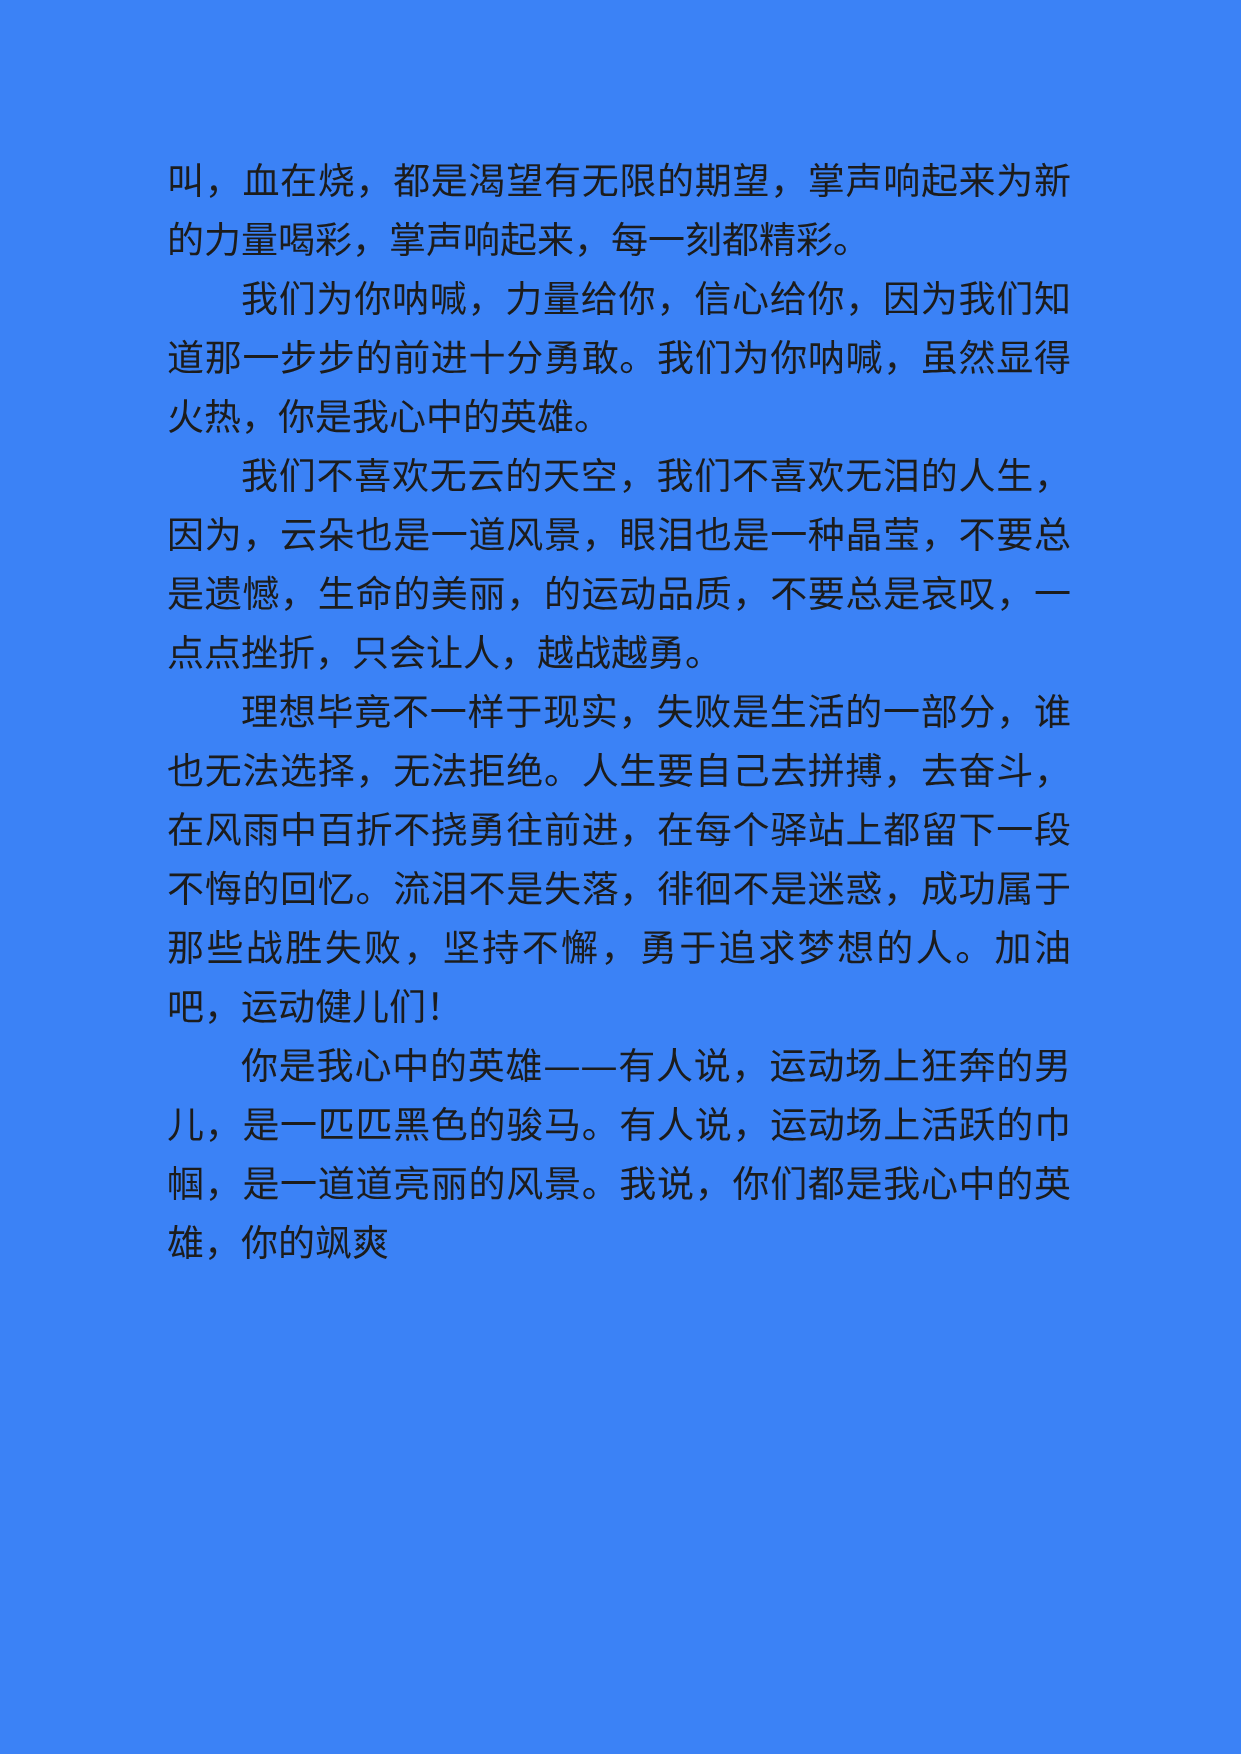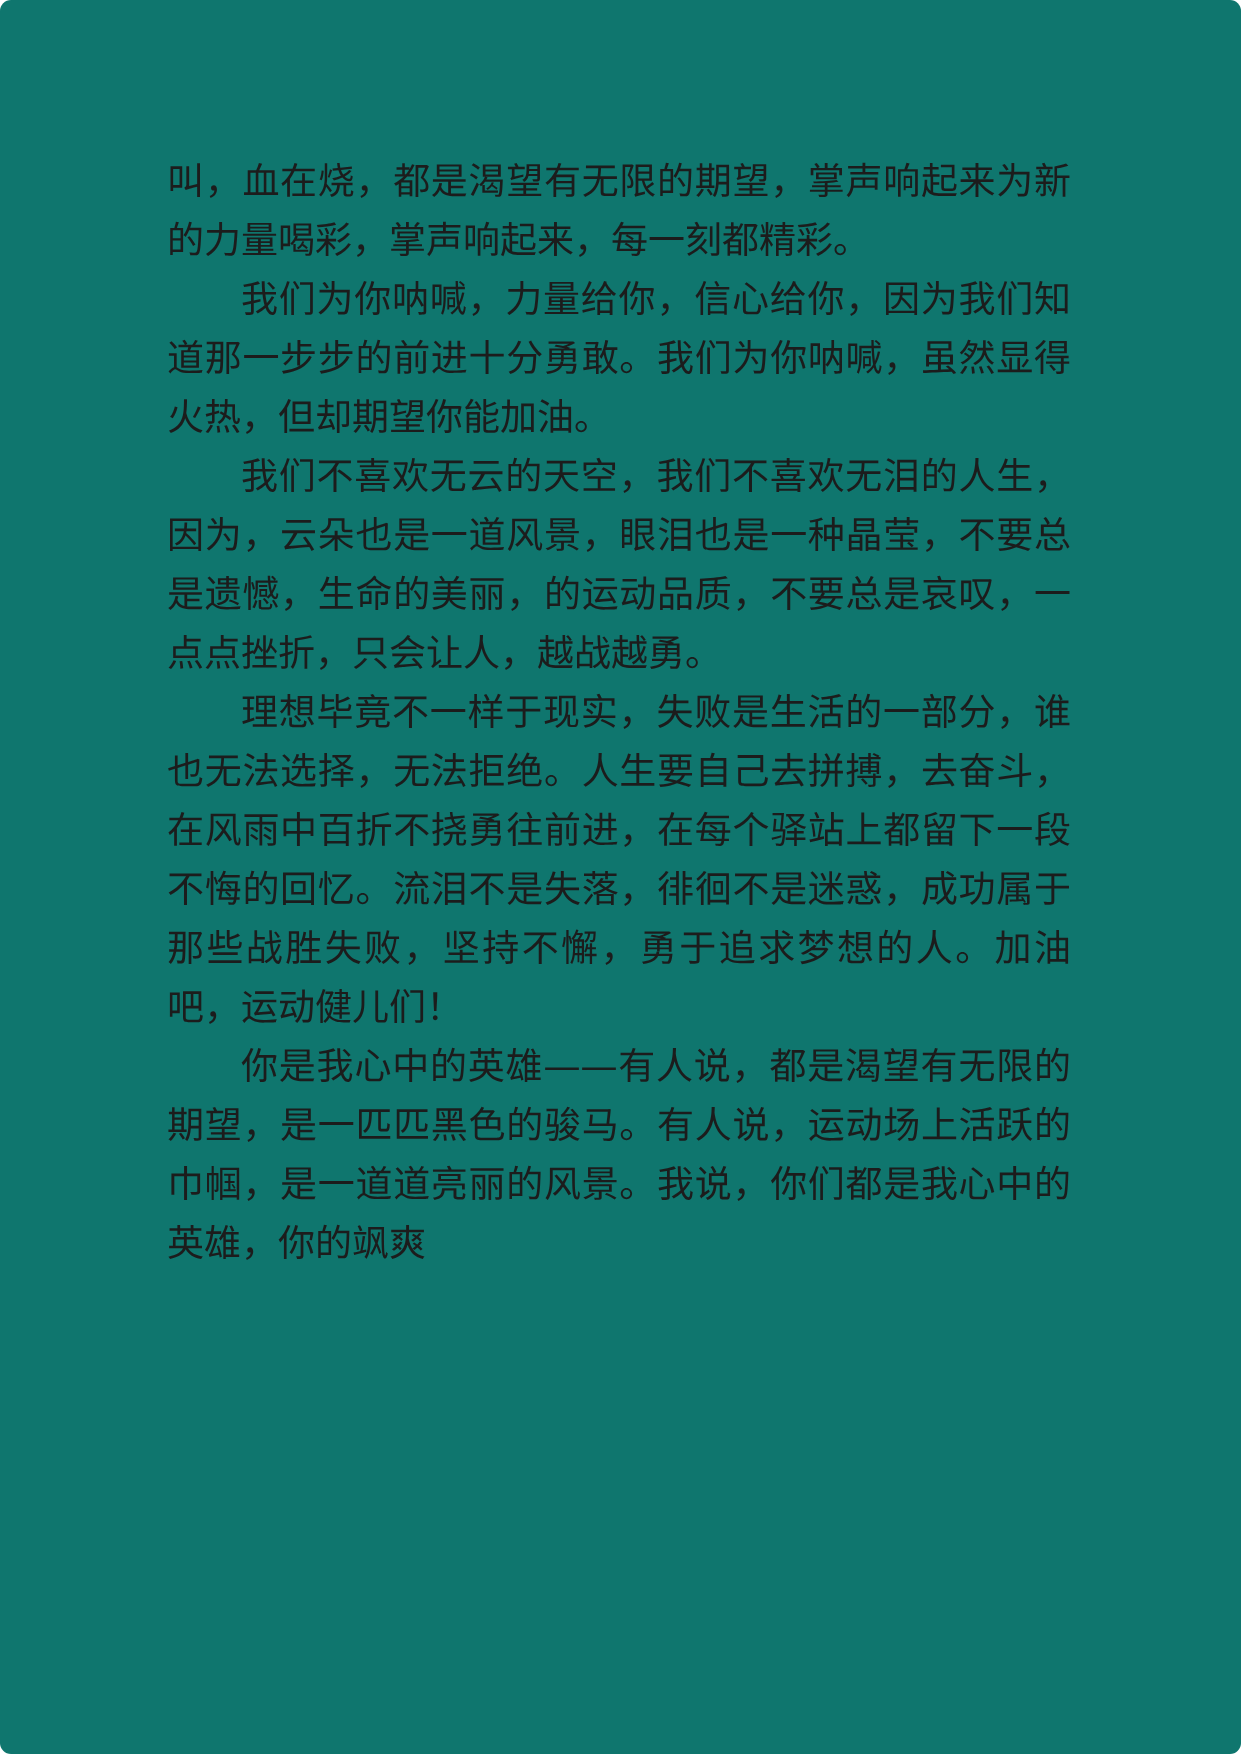--- a/index.html
+++ b/index.html
@@ -31,21 +31,21 @@
     margin: 0;
     padding: 0;
   }
   .doc-body p.indent {
     text-indent: 2em;
   }
 </style>
 </head>
 <body>
 
-<div class="page" style="background: #0f766e; border-radius: 11px;">
+<div class="page" style="background: #3b82f6;">
   <div class="doc-body" style="color: rgb(28, 28, 28);">
       <p>叫，血在烧，都是渴望有无限的期望，掌声响起来为新的力量喝彩，掌声响起来，每一刻都精彩。</p>
-      <p class="indent">我们为你呐喊，力量给你，信心给你，因为我们知道那一步步的前进十分勇敢。我们为你呐喊，虽然显得火热，但却期望你能加油。</p>
+      <p class="indent">我们为你呐喊，力量给你，信心给你，因为我们知道那一步步的前进十分勇敢。我们为你呐喊，虽然显得火热，你是我心中的英雄。</p>
       <p class="indent">我们不喜欢无云的天空，我们不喜欢无泪的人生，因为，云朵也是一道风景，眼泪也是一种晶莹，不要总是遗憾，生命的美丽，的运动品质，不要总是哀叹，一点点挫折，只会让人，越战越勇。</p>
       <p class="indent">理想毕竟不一样于现实，失败是生活的一部分，谁也无法选择，无法拒绝。人生要自己去拼搏，去奋斗，在风雨中百折不挠勇往前进，在每个驿站上都留下一段不悔的回忆。流泪不是失落，徘徊不是迷惑，成功属于那些战胜失败，坚持不懈，勇于追求梦想的人。加油吧，运动健儿们！</p>
-      <p class="indent">你是我心中的英雄——有人说，都是渴望有无限的期望，是一匹匹黑色的骏马。有人说，运动场上活跃的巾帼，是一道道亮丽的风景。我说，你们都是我心中的英雄，你的飒爽</p>
+      <p class="indent">你是我心中的英雄——有人说，运动场上狂奔的男儿，是一匹匹黑色的骏马。有人说，运动场上活跃的巾帼，是一道道亮丽的风景。我说，你们都是我心中的英雄，你的飒爽</p>
     </div>
 </div>
 
 </body></html>

